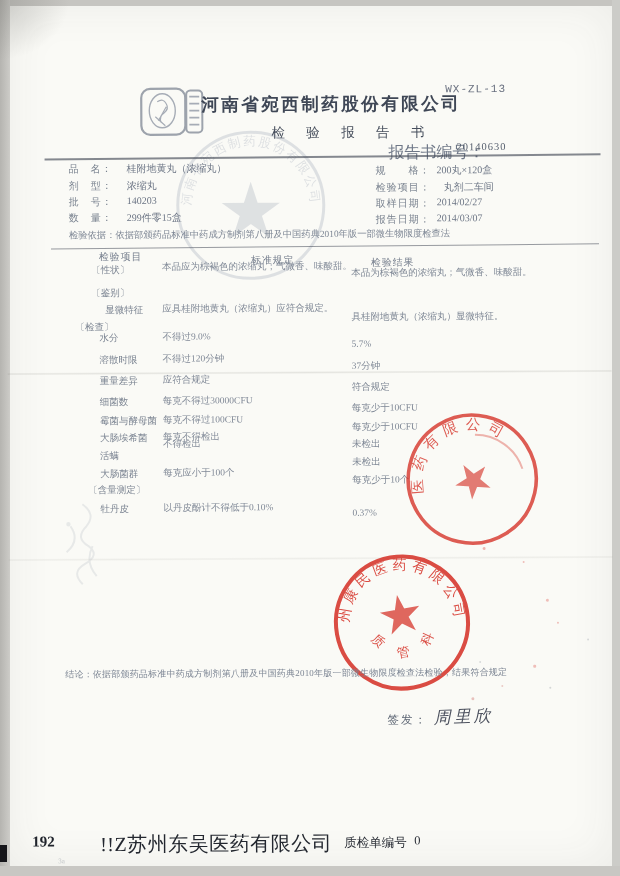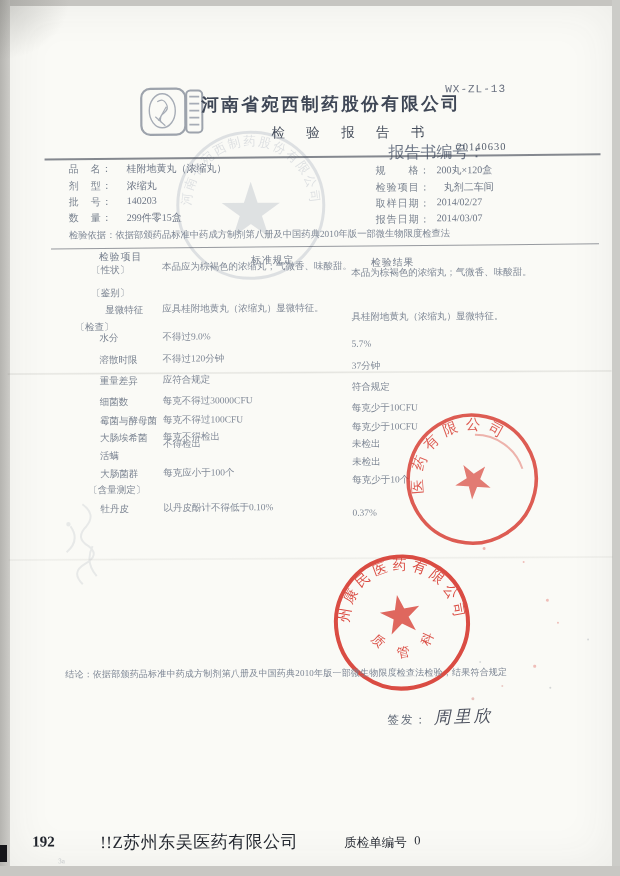--- a/index.html
+++ b/index.html
@@ -29,21 +29,21 @@
   .val{font-size:10px;color:#6c7585;}
   .basis{font-size:9.3px;color:#7d8694;}
   .th{font-size:9.8px;color:#747d8c;letter-spacing:1px;}
   .item{font-size:9.5px;color:#7a8391;}
   .std{font-size:9.5px;color:#808997;max-width:238px;white-space:normal;line-height:1.25;}
   .res{font-size:9.5px;color:#7e8795;max-width:200px;white-space:normal;line-height:1.3;}
   .conc{font-size:9px;color:#7d8694;letter-spacing:.2px;}
   .sig-l{font-size:11.5px;color:#5d6674;letter-spacing:2px;}
   .sig-n{font-size:17px;font-style:italic;color:#4c515e;letter-spacing:3px;transform:rotate(-2deg);}
   .f-serial{font-size:15px;font-weight:700;color:#20242c;}
-  .f-comp{font-size:17px;color:#23272f;letter-spacing:.5px;text-align:center;}
+  .f-comp{font-size:20px;color:#23272f;letter-spacing:.5px;text-align:center;}
   .f-qc{font-size:12.5px;color:#2a2e36;}
   .scan-mark{font-size:7px;color:#9aa0a8;opacity:.6;}
   .stamp{position:absolute;transform-origin:50% 50%;}
   .fleck{position:absolute;border-radius:50%;}
 </style>
 </head>
 <body>
 
 <div class="screen">
   <div class="paper"></div>
@@ -109,21 +109,21 @@
     <div class="abs th" style="left:252px;top:254px">标准规定</div>
     <div class="abs th" style="left:372px;top:257px">检验结果</div>
 
     <div class="abs item" style="left:92px;top:263px">〔性状〕</div>
     <div class="abs std" style="left:163px;top:261px">本品应为棕褐色的浓缩丸；气微香、味酸甜。</div>
     <div class="abs res" style="left:352px;top:267px">本品为棕褐色的浓缩丸；气微香、味酸甜。</div>
 
     <div class="abs item" style="left:92px;top:286px">〔鉴别〕</div>
 
     <div class="abs item" style="left:106px;top:303px">显微特征</div>
-    <div class="abs std" style="left:163px;top:303px">应具桂附地黄丸（浓缩丸）显微特征。</div>
+    <div class="abs std" style="left:163px;top:303px">应具桂附地黄丸（浓缩丸）应符合规定。</div>
     <div class="abs res" style="left:352px;top:311px">具桂附地黄丸（浓缩丸）显微特征。</div>
 
     <div class="abs item" style="left:76px;top:320px">〔检查〕</div>
 
     <div class="abs item" style="left:100px;top:331px">水分</div>
     <div class="abs std" style="left:163px;top:331px">不得过9.0%</div>
     <div class="abs res" style="left:352px;top:338px">5.7%</div>
 
     <div class="abs item" style="left:100px;top:353px">溶散时限</div>
     <div class="abs std" style="left:163px;top:353px">不得过120分钟</div>

